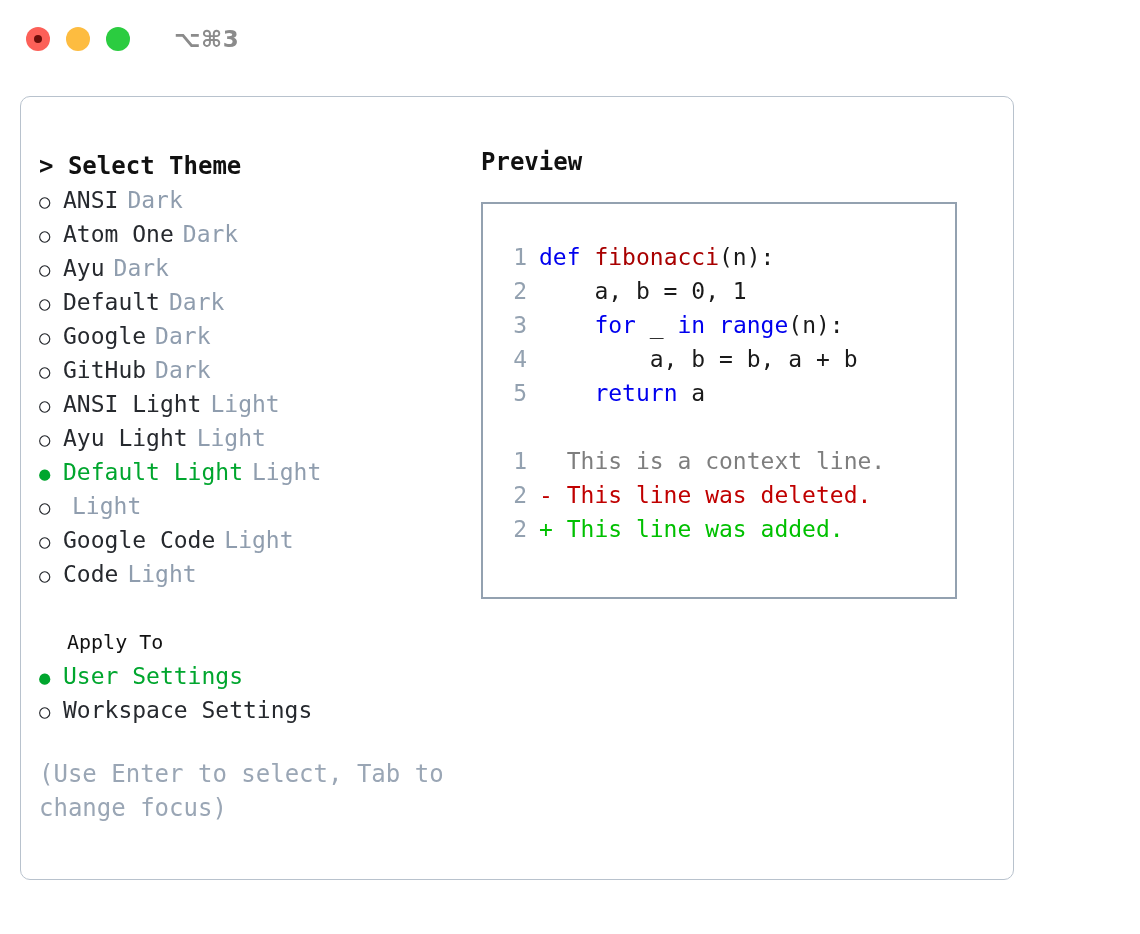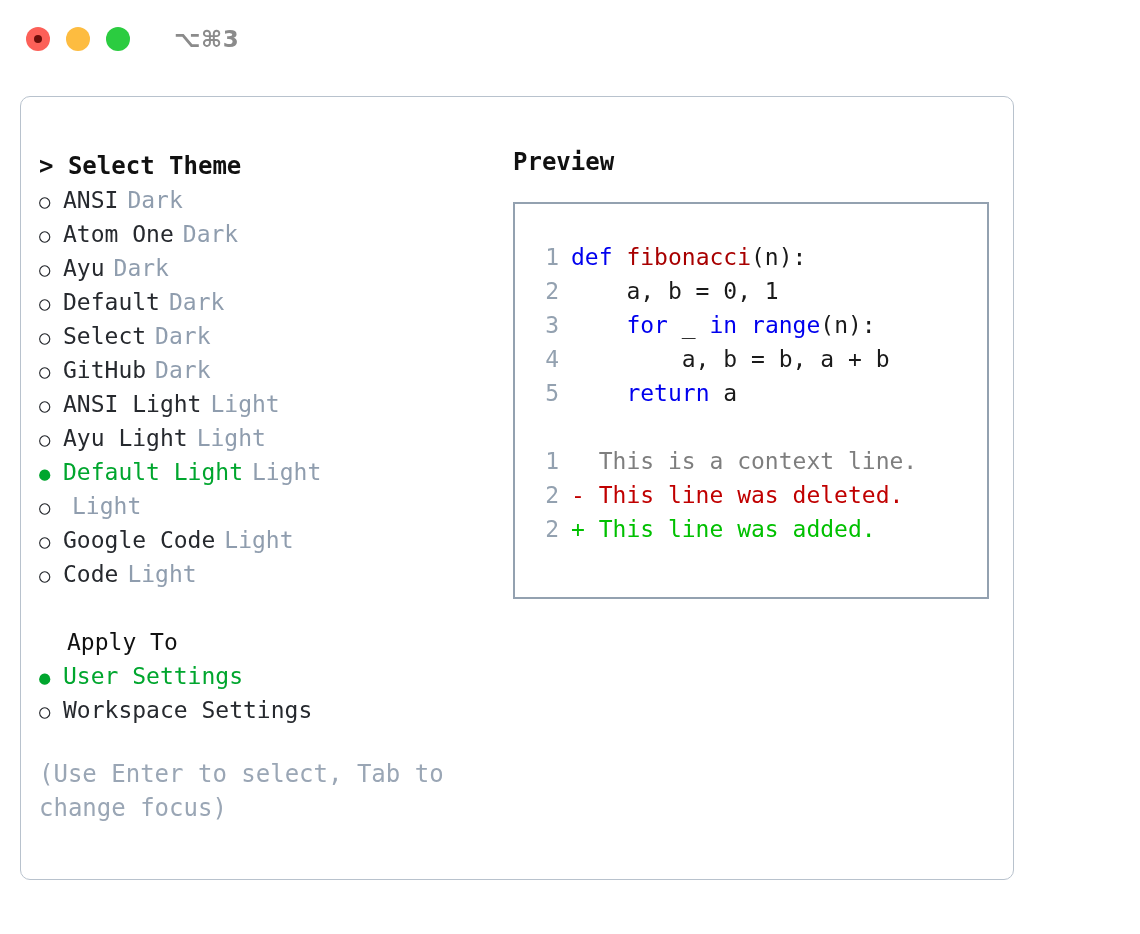--- a/index.html
+++ b/index.html
@@ -124,41 +124,41 @@
   .opt-row.selected .opt-label { color: #00a62e; }
   .opt-label { color: #26292e; }
   .opt-tag {
     color: #8f9dae;
     margin-left: 9px;
   }
 
   .section-gap { height: 34px; }
 
   .group-title {
-    font-size: 23px;
+    font-size: 20px;
     line-height: 34px;
     height: 34px;
     color: #111111;
     padding-left: 28px;
     white-space: pre;
   }
 
   .hint {
     margin-top: 30px;
     font-size: 24px;
     line-height: 34px;
     color: #9aa6b5;
     width: 410px;
     white-space: normal;
   }
 
   
   .right-col {
     position: absolute;
-    left: 492px;
+    left: 460px;
     top: 48px;
     width: 480px;
   }
   .preview-title {
     font-size: 24px;
     font-weight: bold;
     color: #111111;
     line-height: 34px;
     height: 34px;
     white-space: pre;
@@ -220,21 +220,21 @@
   <div class="window">
     <div class="columns">
 
       <div class="left-col">
         <div class="list-header">&gt; Select Theme</div>
         <div id="theme-items">
             <div class="opt-row"><span class="opt-marker">○</span><span class="opt-label">ANSI</span><span class="opt-tag">Dark</span></div>
             <div class="opt-row"><span class="opt-marker">○</span><span class="opt-label">Atom One</span><span class="opt-tag">Dark</span></div>
             <div class="opt-row"><span class="opt-marker">○</span><span class="opt-label">Ayu</span><span class="opt-tag">Dark</span></div>
             <div class="opt-row"><span class="opt-marker">○</span><span class="opt-label">Default</span><span class="opt-tag">Dark</span></div>
-            <div class="opt-row"><span class="opt-marker">○</span><span class="opt-label">Select</span><span class="opt-tag">Dark</span></div>
+            <div class="opt-row"><span class="opt-marker">○</span><span class="opt-label">Google</span><span class="opt-tag">Dark</span></div>
             <div class="opt-row"><span class="opt-marker">○</span><span class="opt-label">GitHub</span><span class="opt-tag">Dark</span></div>
             <div class="opt-row"><span class="opt-marker">○</span><span class="opt-label">ANSI Light</span><span class="opt-tag">Light</span></div>
             <div class="opt-row"><span class="opt-marker">○</span><span class="opt-label">Ayu Light</span><span class="opt-tag">Light</span></div>
             <div class="opt-row selected"><span class="opt-marker">●</span><span class="opt-label">Default Light</span><span class="opt-tag">Light</span></div>
             <div class="opt-row"><span class="opt-marker">○</span><span class="opt-tag">Light</span></div>
             <div class="opt-row"><span class="opt-marker">○</span><span class="opt-label">Google Code</span><span class="opt-tag">Light</span></div>
             <div class="opt-row"><span class="opt-marker">○</span><span class="opt-label">Code</span><span class="opt-tag">Light</span></div>
           </div>
 
         <div class="section-gap"></div>

